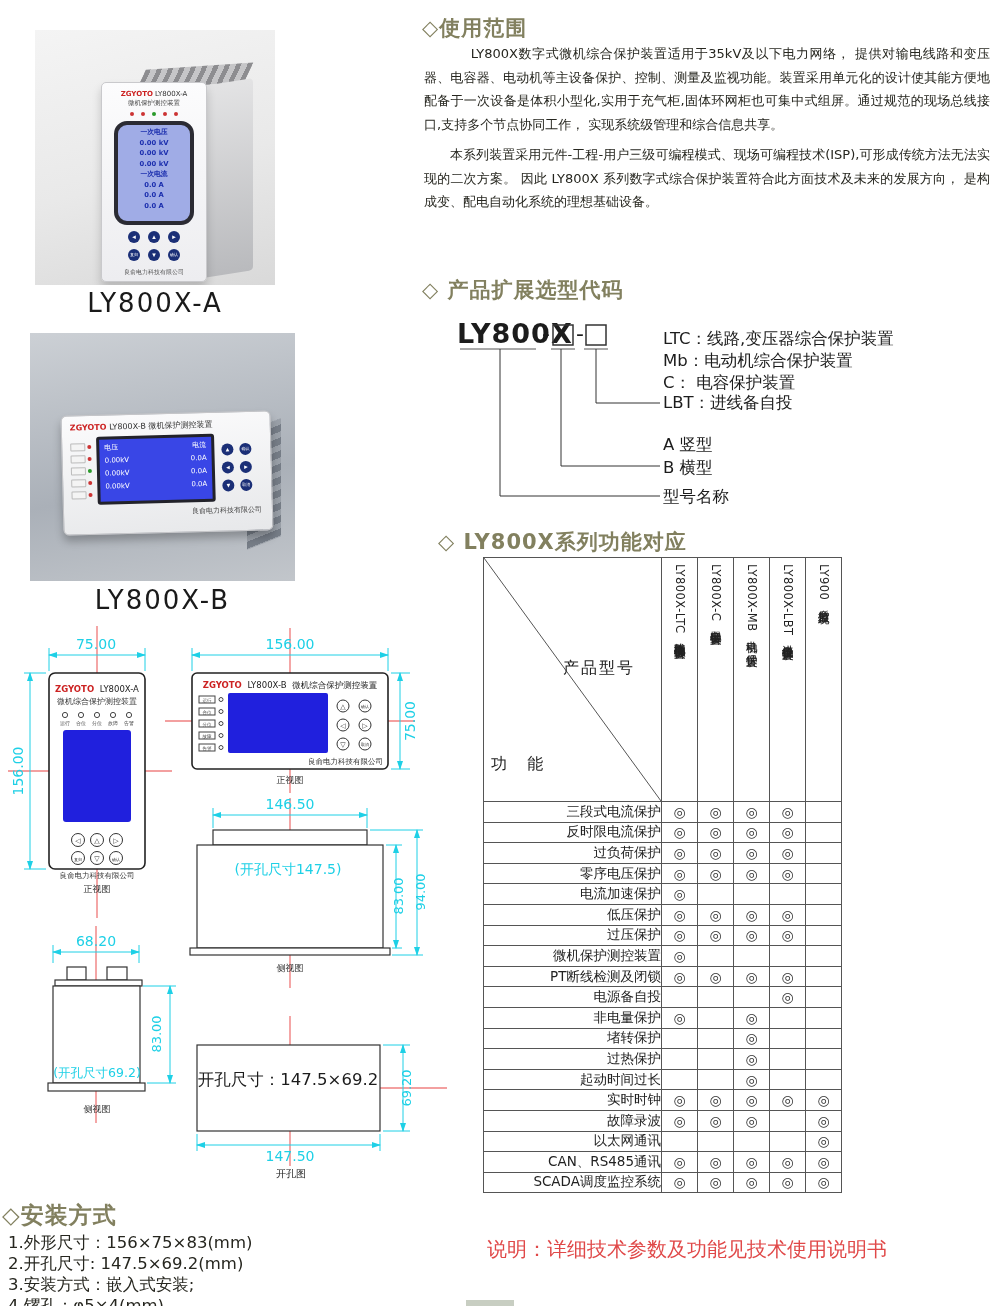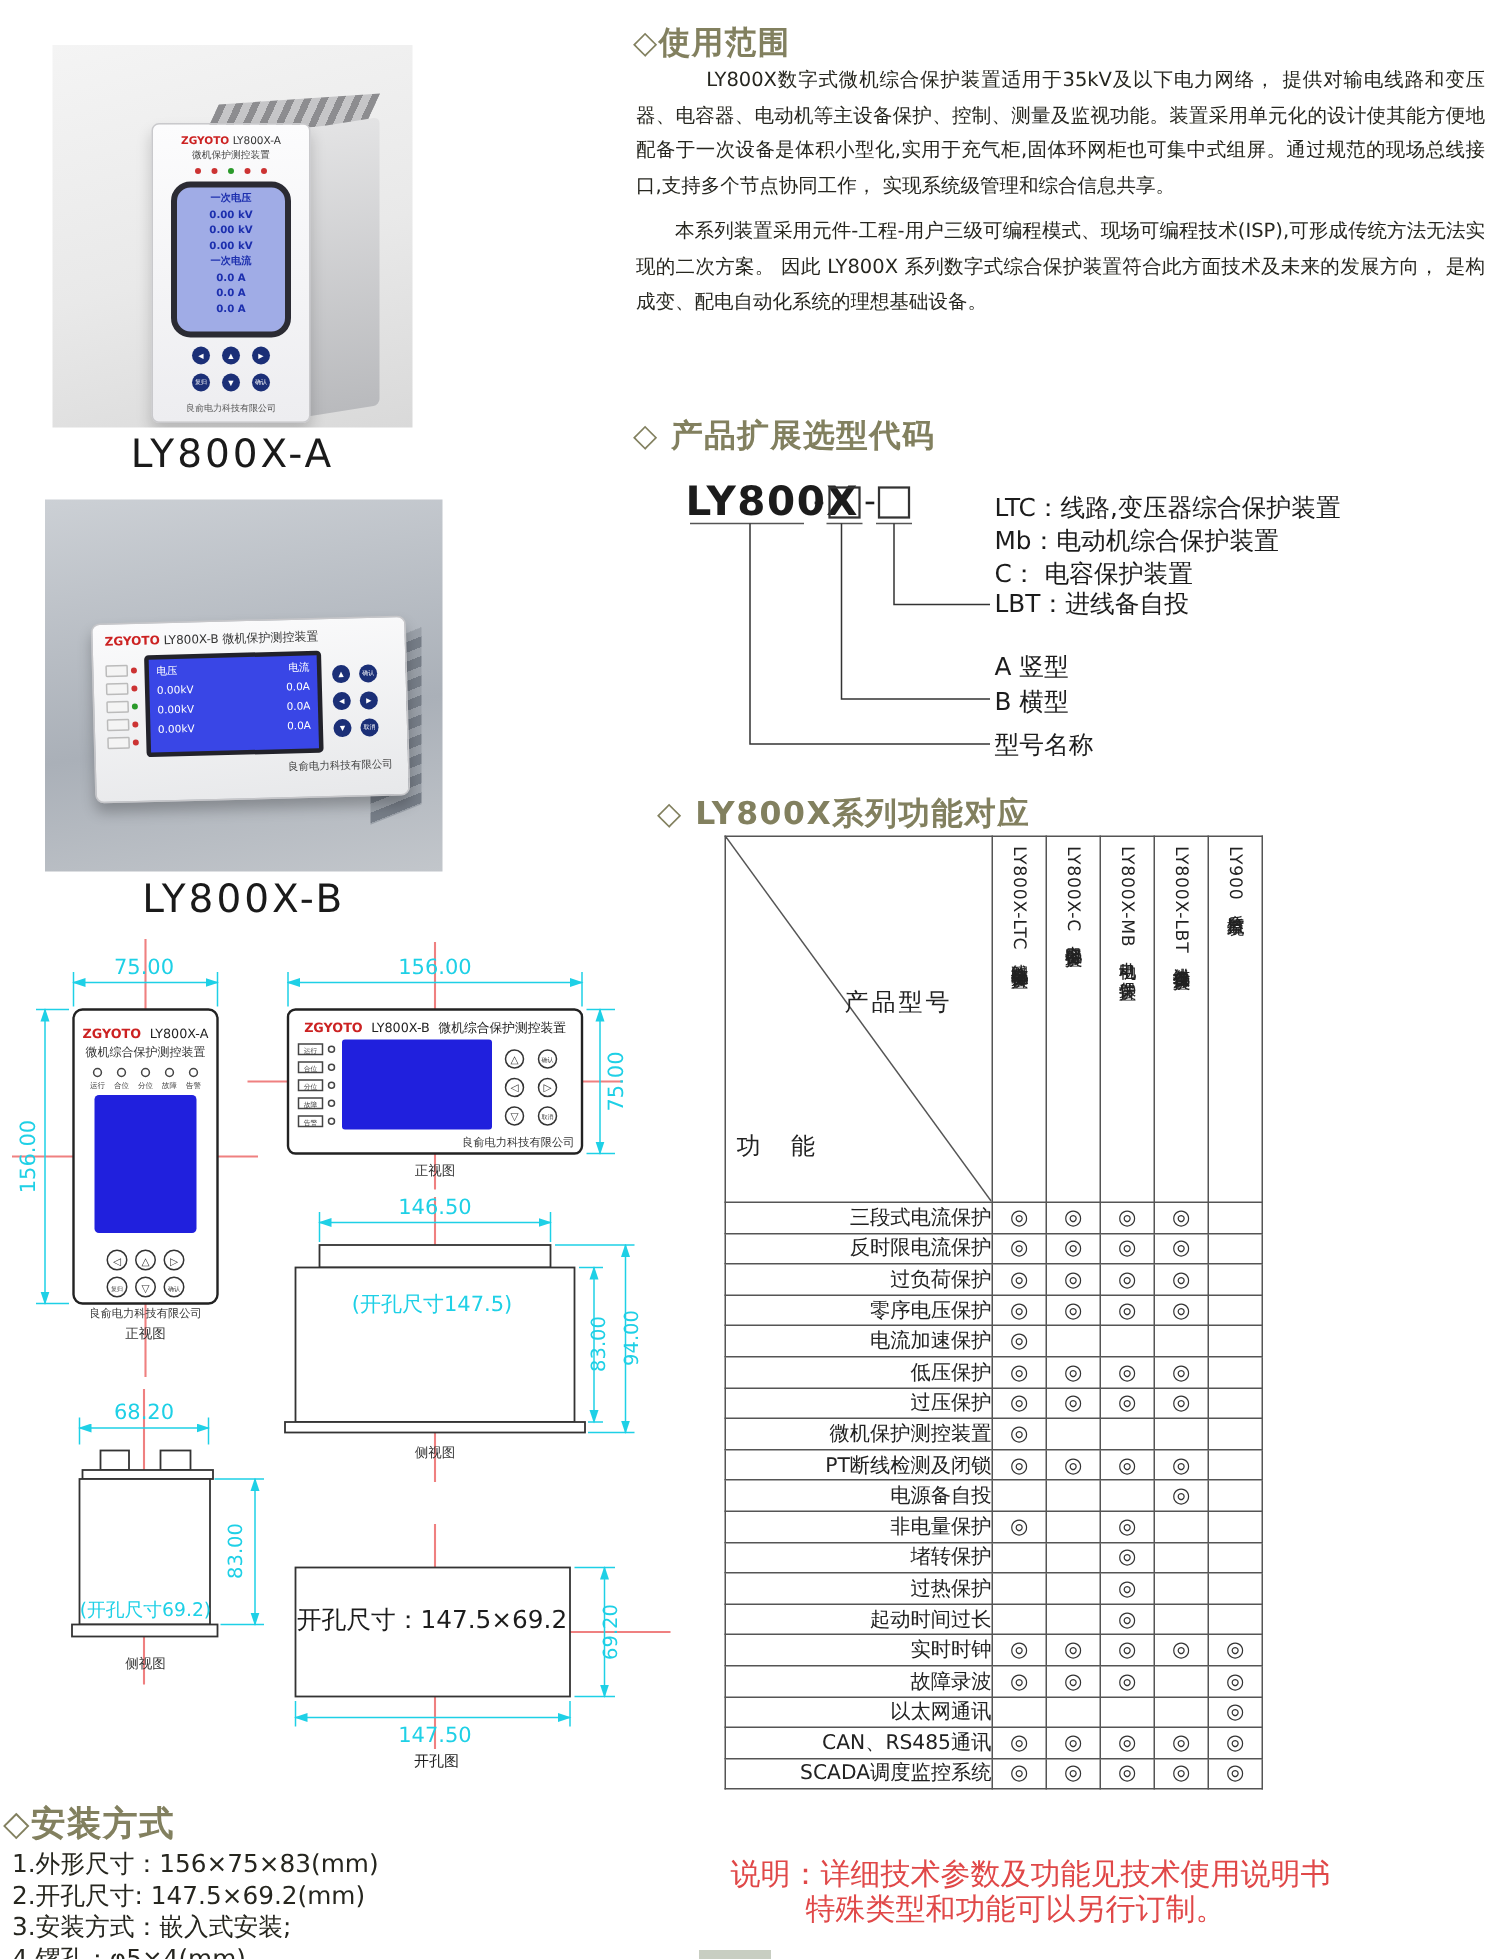--- a/index.html
+++ b/index.html
@@ -565,17 +565,16 @@
   <div class="h" style="left:2px;top:1200px;font-size:23px;">◇安装方式</div>
   <div id="install">
     <div>1.外形尺寸：156×75×83(mm)</div>
     <div>2.开孔尺寸: 147.5×69.2(mm)</div>
     <div>3.安装方式：嵌入式安装;</div>
     <div>4.镙孔：φ5×4(mm)</div>
   </div>
 
   <div id="note">
     <div class="l1">说明：详细技术参数及功能见技术使用说明书</div>
-    <div class="l2">特殊类型和功能可以另行订制。</div>
   </div>
 
   <div class="footbar"></div>
 </div>
 
 </body></html>

